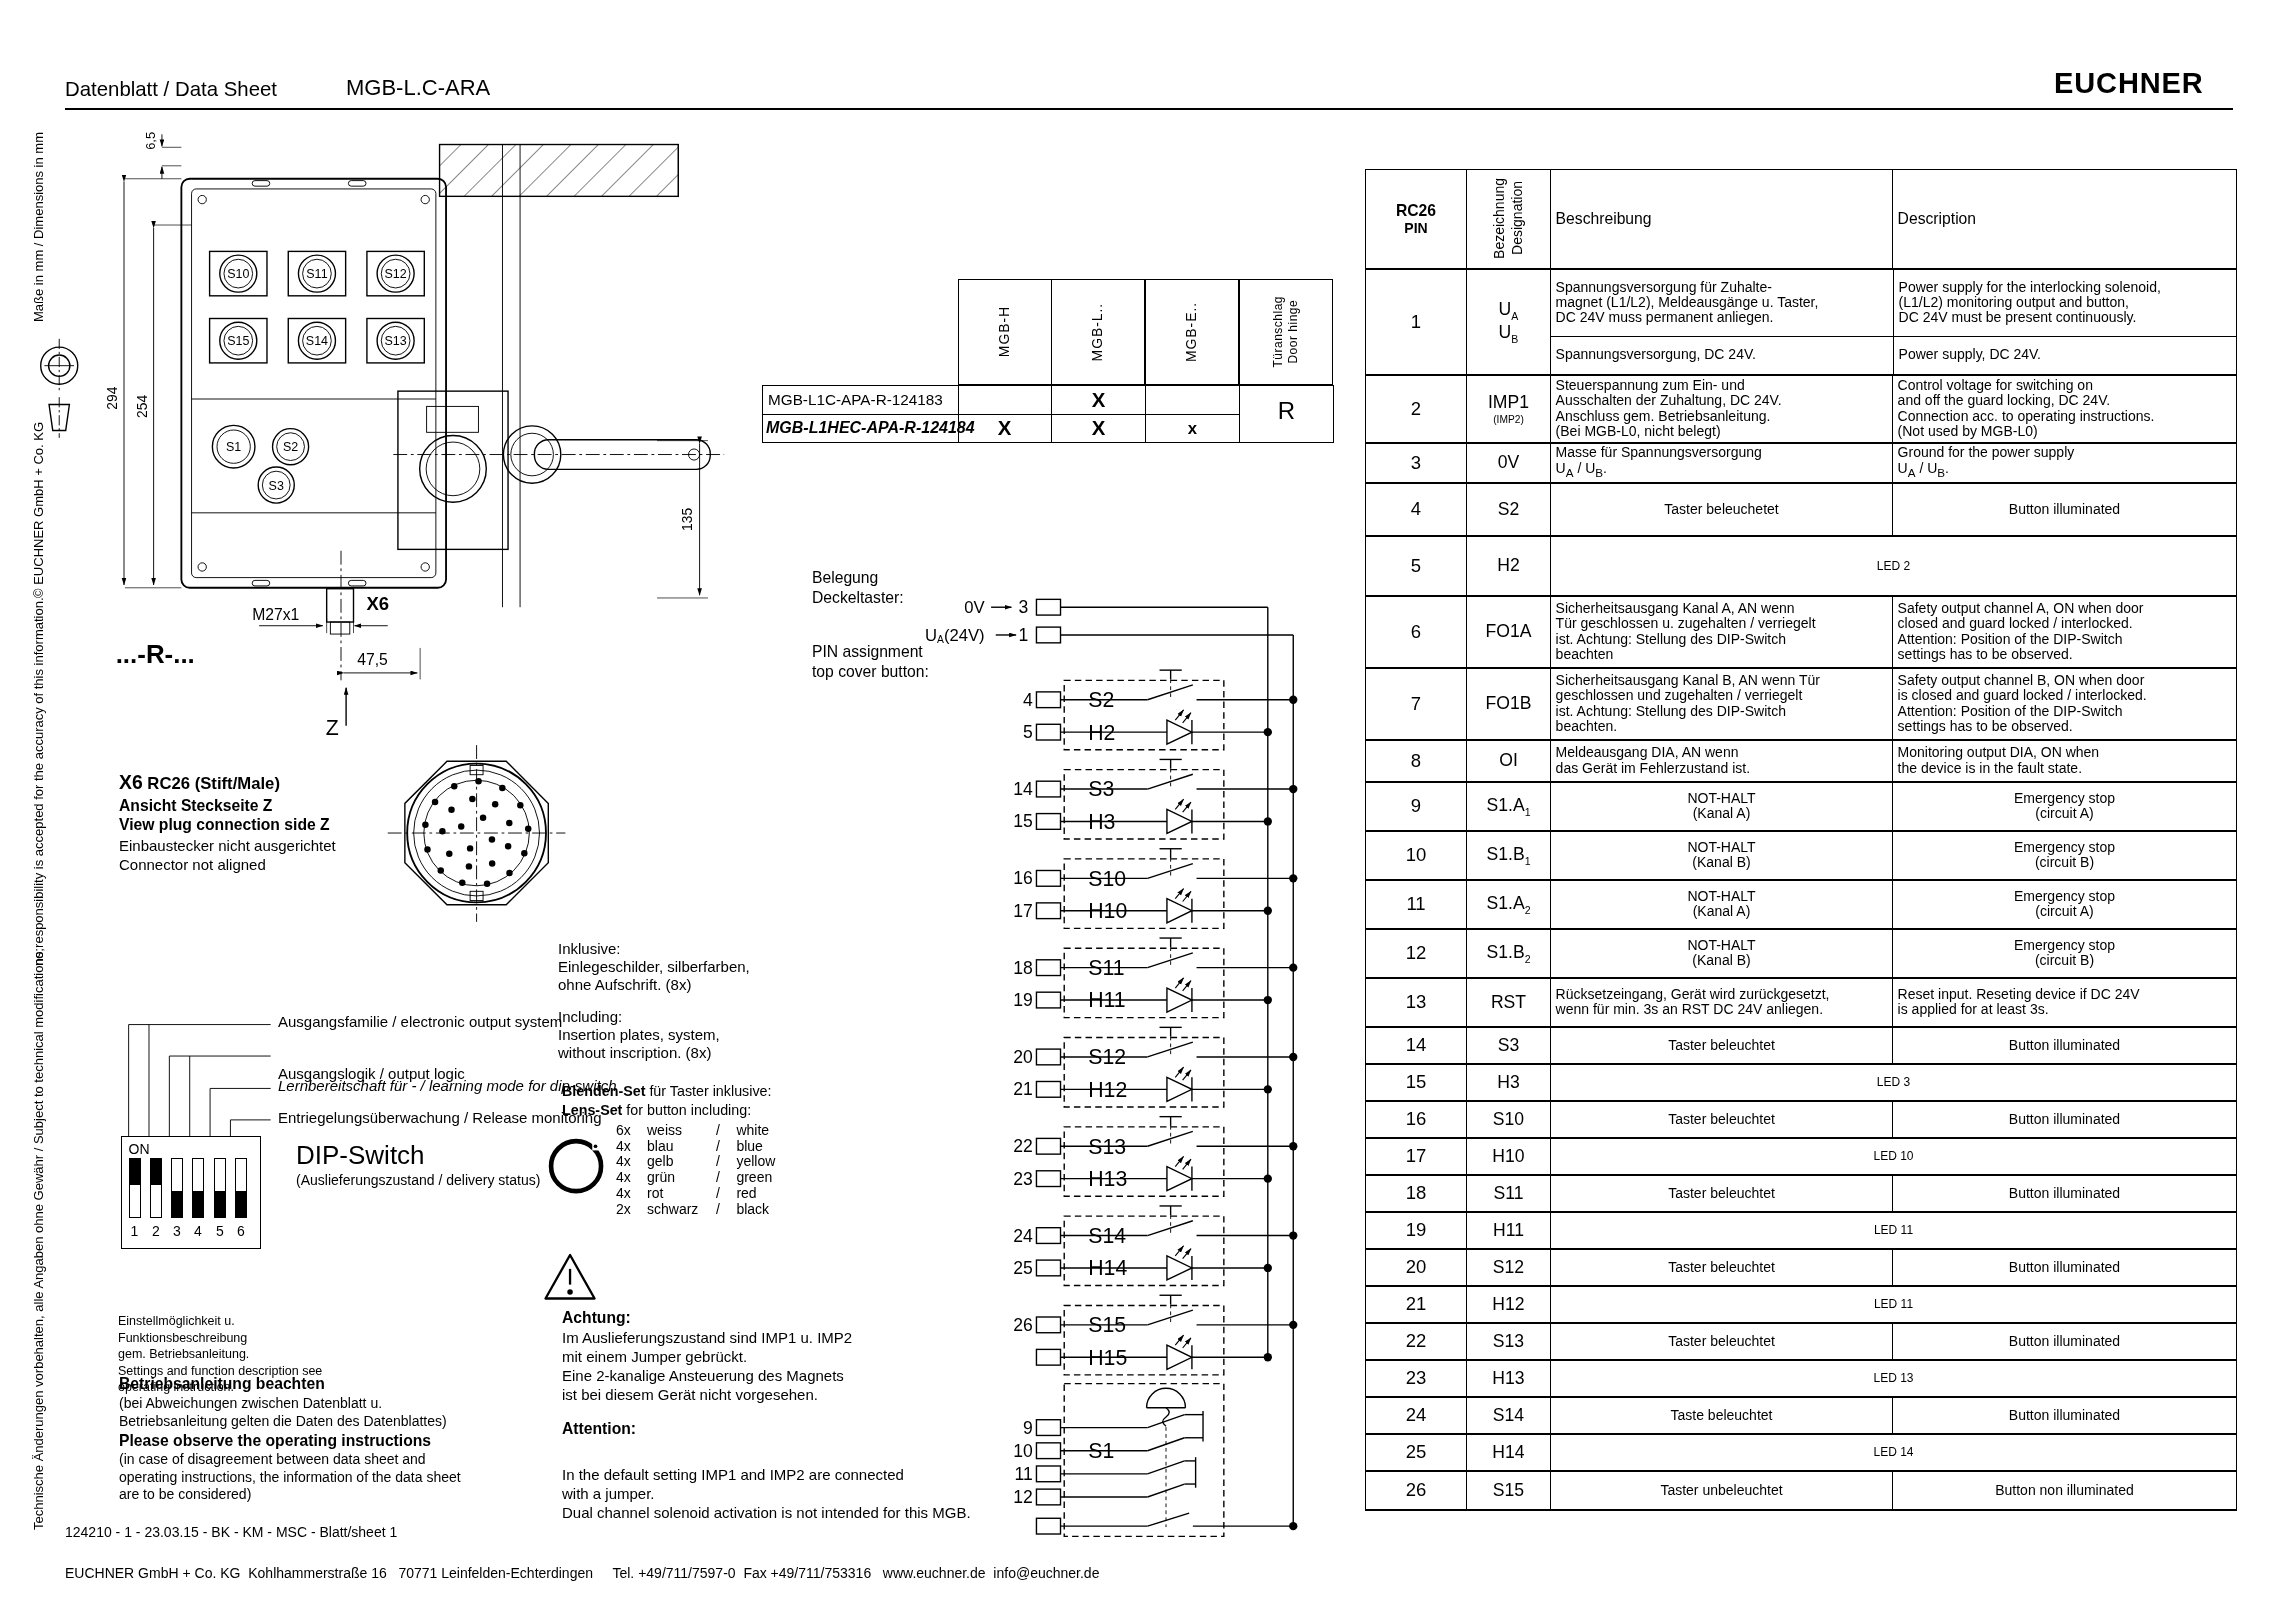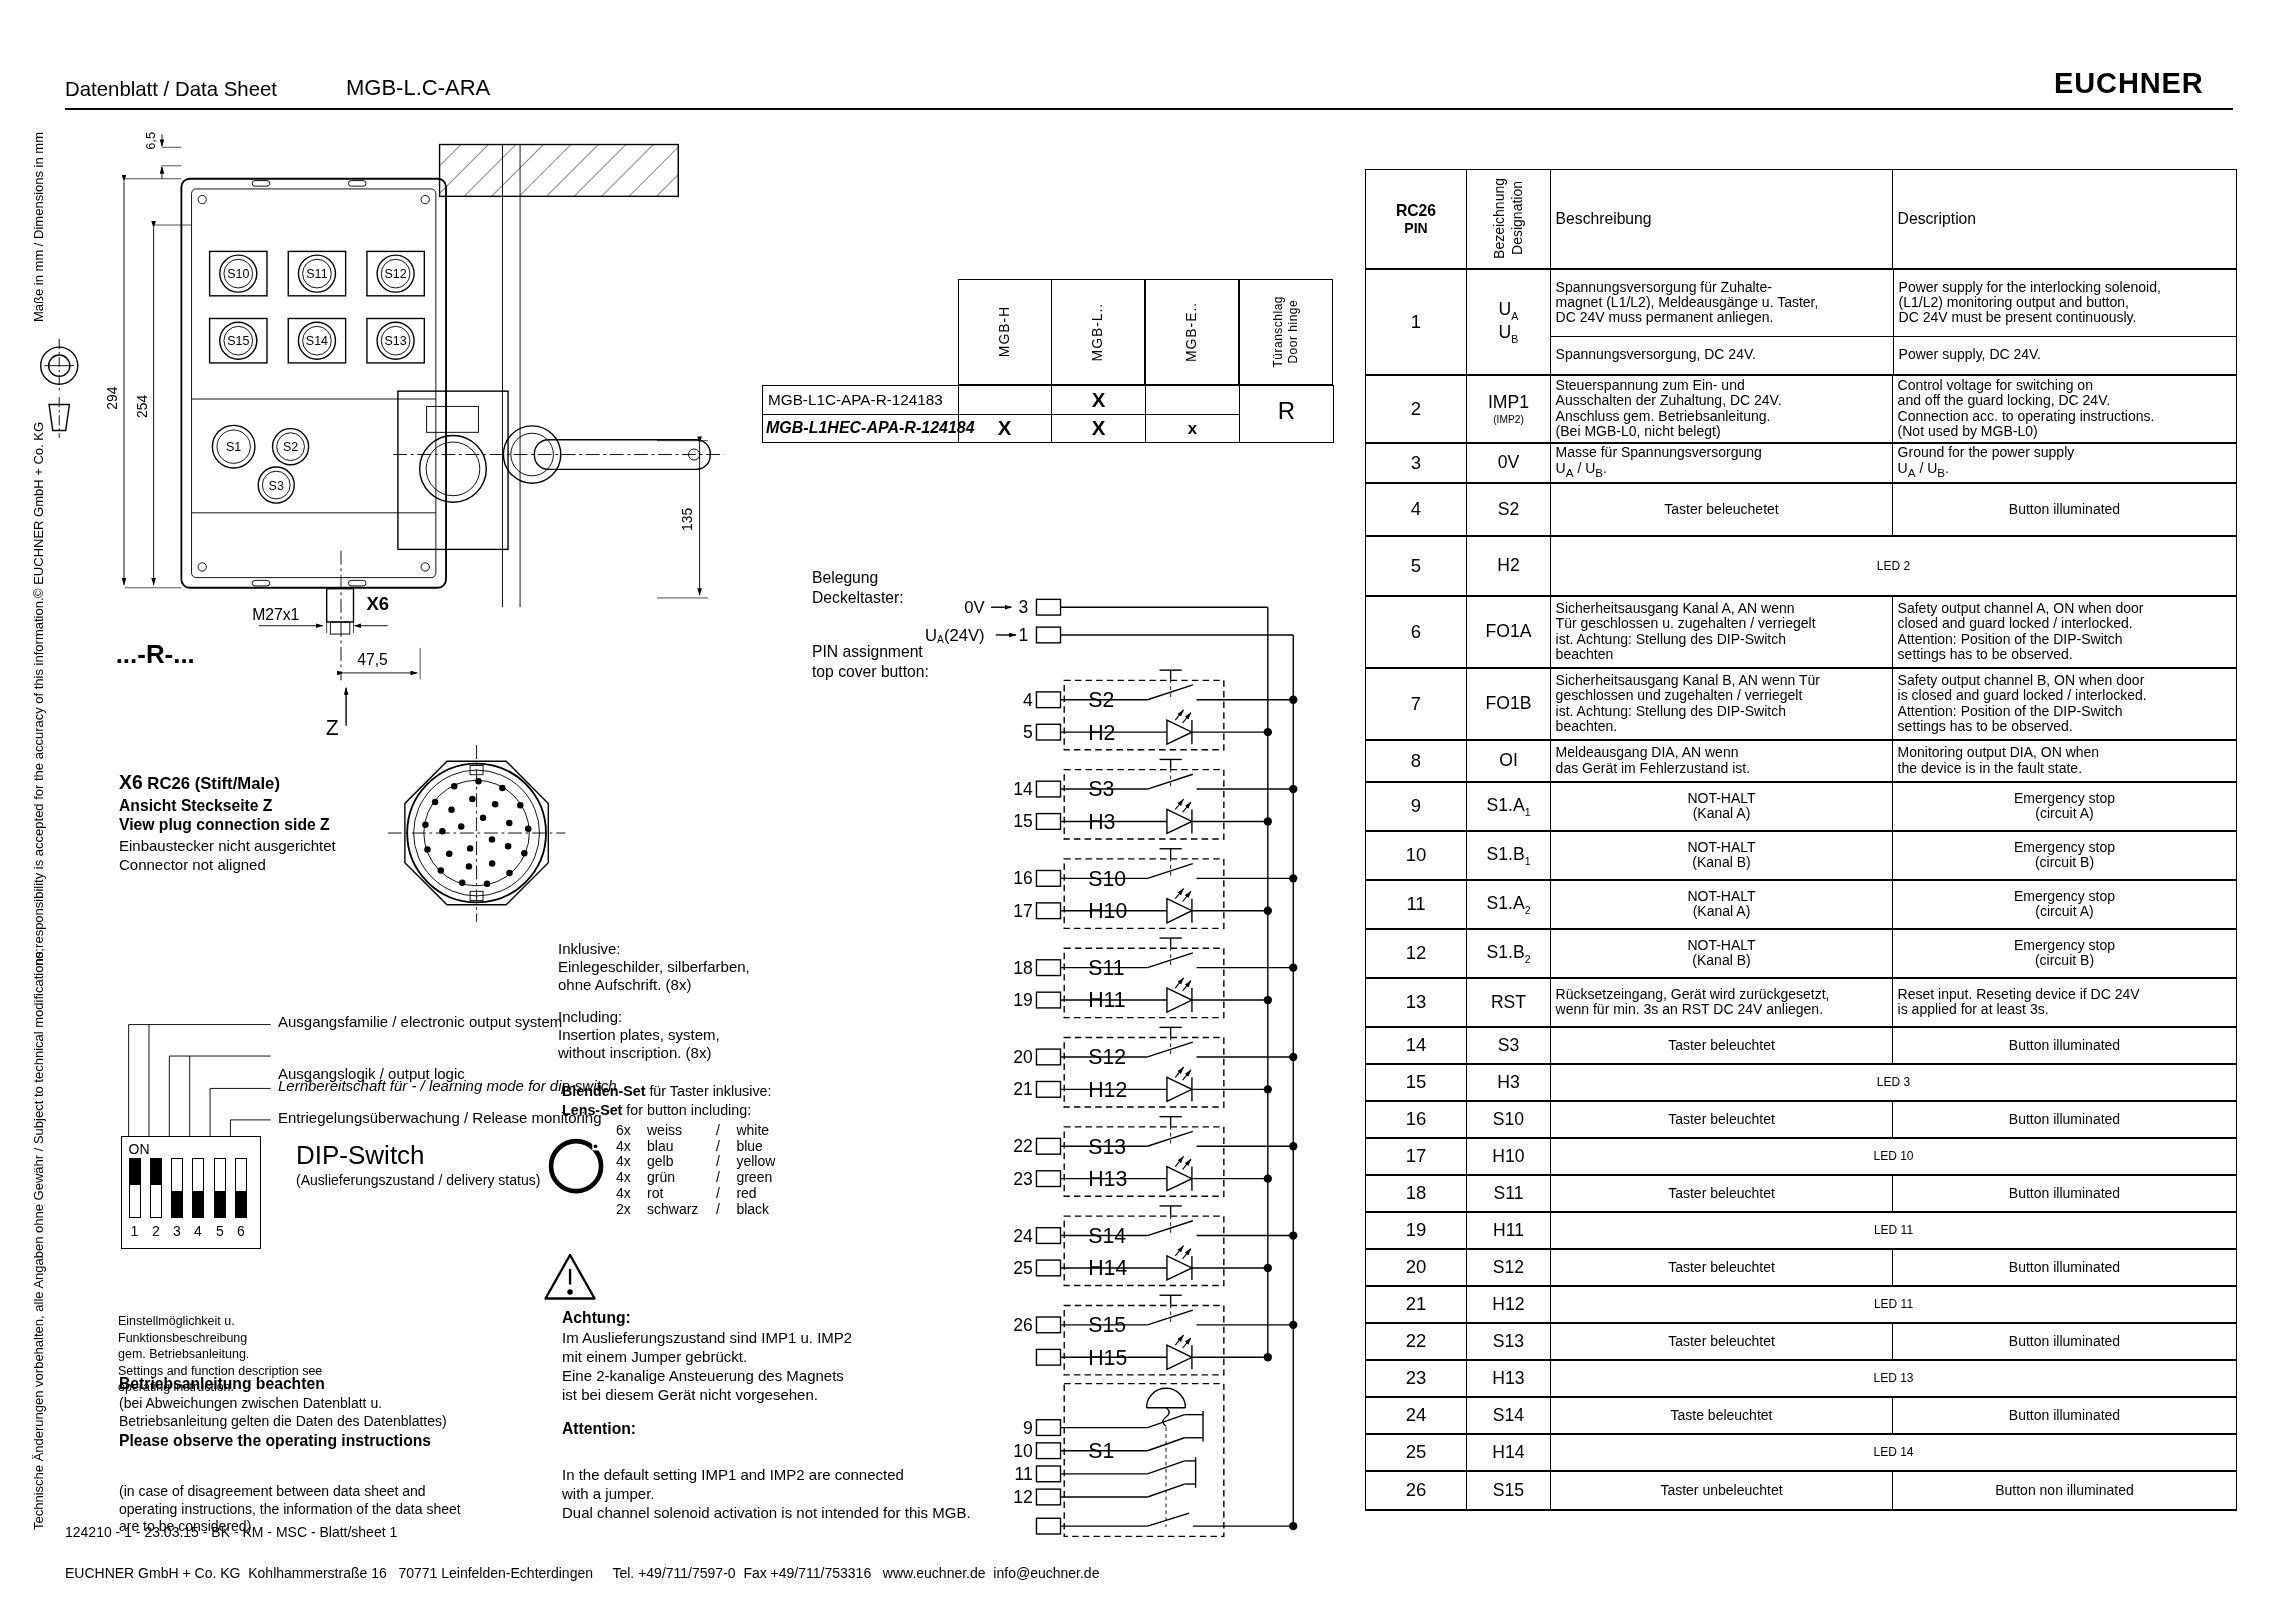--- a/index.html
+++ b/index.html
@@ -629,21 +629,21 @@
       <div>with a jumper.</div>
     <div>Dual channel solenoid activation is not intended for this MGB.</div>
   </div>
 
   <div class="t b" style="left:119px;top:1375px;font-size:15.7px;">Betriebsanleitung beachten</div>
   <div class="t" style="left:119px;top:1395px;font-size:14px;line-height:1.25;">
     <div>(bei Abweichungen zwischen Datenblatt  u.</div>
       <div>Betriebsanleitung  gelten die Daten des Datenblattes)</div>
   </div>
   <div class="t b" style="left:119px;top:1432px;font-size:15.7px;">Please observe the operating instructions</div>
-  <div class="t" style="left:119px;top:1451px;font-size:14px;line-height:1.25;margin-top:32px;">
+  <div class="t" style="left:119px;top:1451px;font-size:14px;line-height:1.25;">
     <div>(in case of disagreement between data sheet and</div>
       <div>operating instructions, the information of the data sheet</div>
       <div>are to be considered)</div>
   </div>
 
   <table id="rc26">
     <colgroup>
         <col style="width:101px">
         <col style="width:84px">
         <col style="width:342px">

